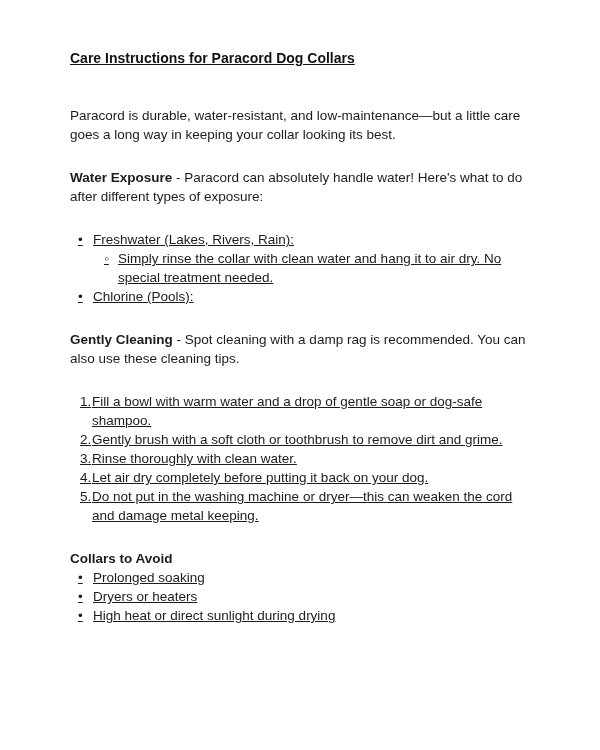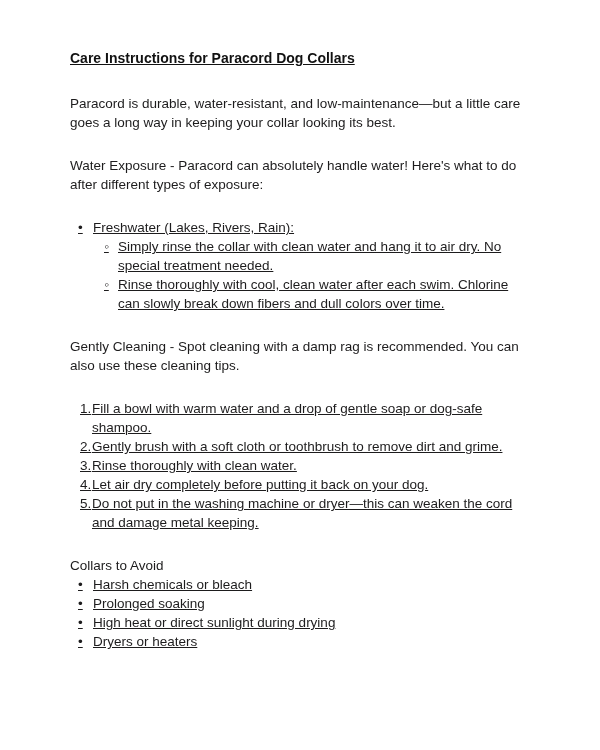--- a/index.html
+++ b/index.html
@@ -19,31 +19,31 @@
   .doc {
     box-sizing: border-box;
     width: 600px;
     padding: 49px 70px 30px 70px;
   }
   .title {
     font-size: 14px;
     line-height: 19px;
     font-weight: 700;
     text-decoration: underline;
-    margin: 0 0 26px 0;
+    margin: 0 0 38px 0;
     color: #111111;
   }
   p.block {
     margin: 4px 0 24px 0;
   }
   p.block.no-gap {
     margin-bottom: 0;
   }
   .inline-heading {
-    font-weight: 400;
+    font-weight: 700;
   }
   .list {
     margin: 0 0 24px 0;
   }
   .list.last {
     margin-bottom: 0;
   }
   .li {
     display: flex;
     align-items: flex-start;
@@ -79,23 +79,23 @@
 
   <div class="list">
     <div class="li l1">
       <span class="mk disc"></span>
       <span class="li-text">Freshwater (Lakes, Rivers, Rain):</span>
     </div>
     <div class="li l2">
       <span class="mk circ"></span>
       <span class="li-text">Simply rinse the collar with clean water and hang it to air dry. No special treatment needed.</span>
     </div>
-    <div class="li l2">
-      <span class="mk circ"></span>
-      <span class="li-text">Rinse thoroughly with cool, clean water after each swim. Chlorine can slowly break down fibers and dull colors over time.</span>
+    <div class="li l1">
+      <span class="mk disc"></span>
+      <span class="li-text">Chlorine (Pools):</span>
     </div>
   </div>
 
   <p class="block">
     <strong class="inline-heading">Gently Cleaning</strong>
     <span>- Spot cleaning with a damp rag is recommended. You can also use these cleaning tips.</span>
   </p>
 
   <div class="list">
     <div class="li ol-li">
@@ -120,29 +120,25 @@
     </div>
   </div>
 
   <p class="block no-gap">
     <strong class="inline-heading">Collars to Avoid</strong>
   </p>
 
   <div class="list last">
     <div class="li l1">
       <span class="mk disc"></span>
-      <span class="li-text">Harsh chemicals or bleach</span>
-    </div>
-    <div class="li l1">
-      <span class="mk disc"></span>
       <span class="li-text">Prolonged soaking</span>
     </div>
     <div class="li l1">
       <span class="mk disc"></span>
-      <span class="li-text">High heat or direct sunlight during drying</span>
+      <span class="li-text">Dryers or heaters</span>
     </div>
     <div class="li l1">
       <span class="mk disc"></span>
-      <span class="li-text">Dryers or heaters</span>
+      <span class="li-text">High heat or direct sunlight during drying</span>
     </div>
   </div>
 
 </div>
 
 </body></html>

